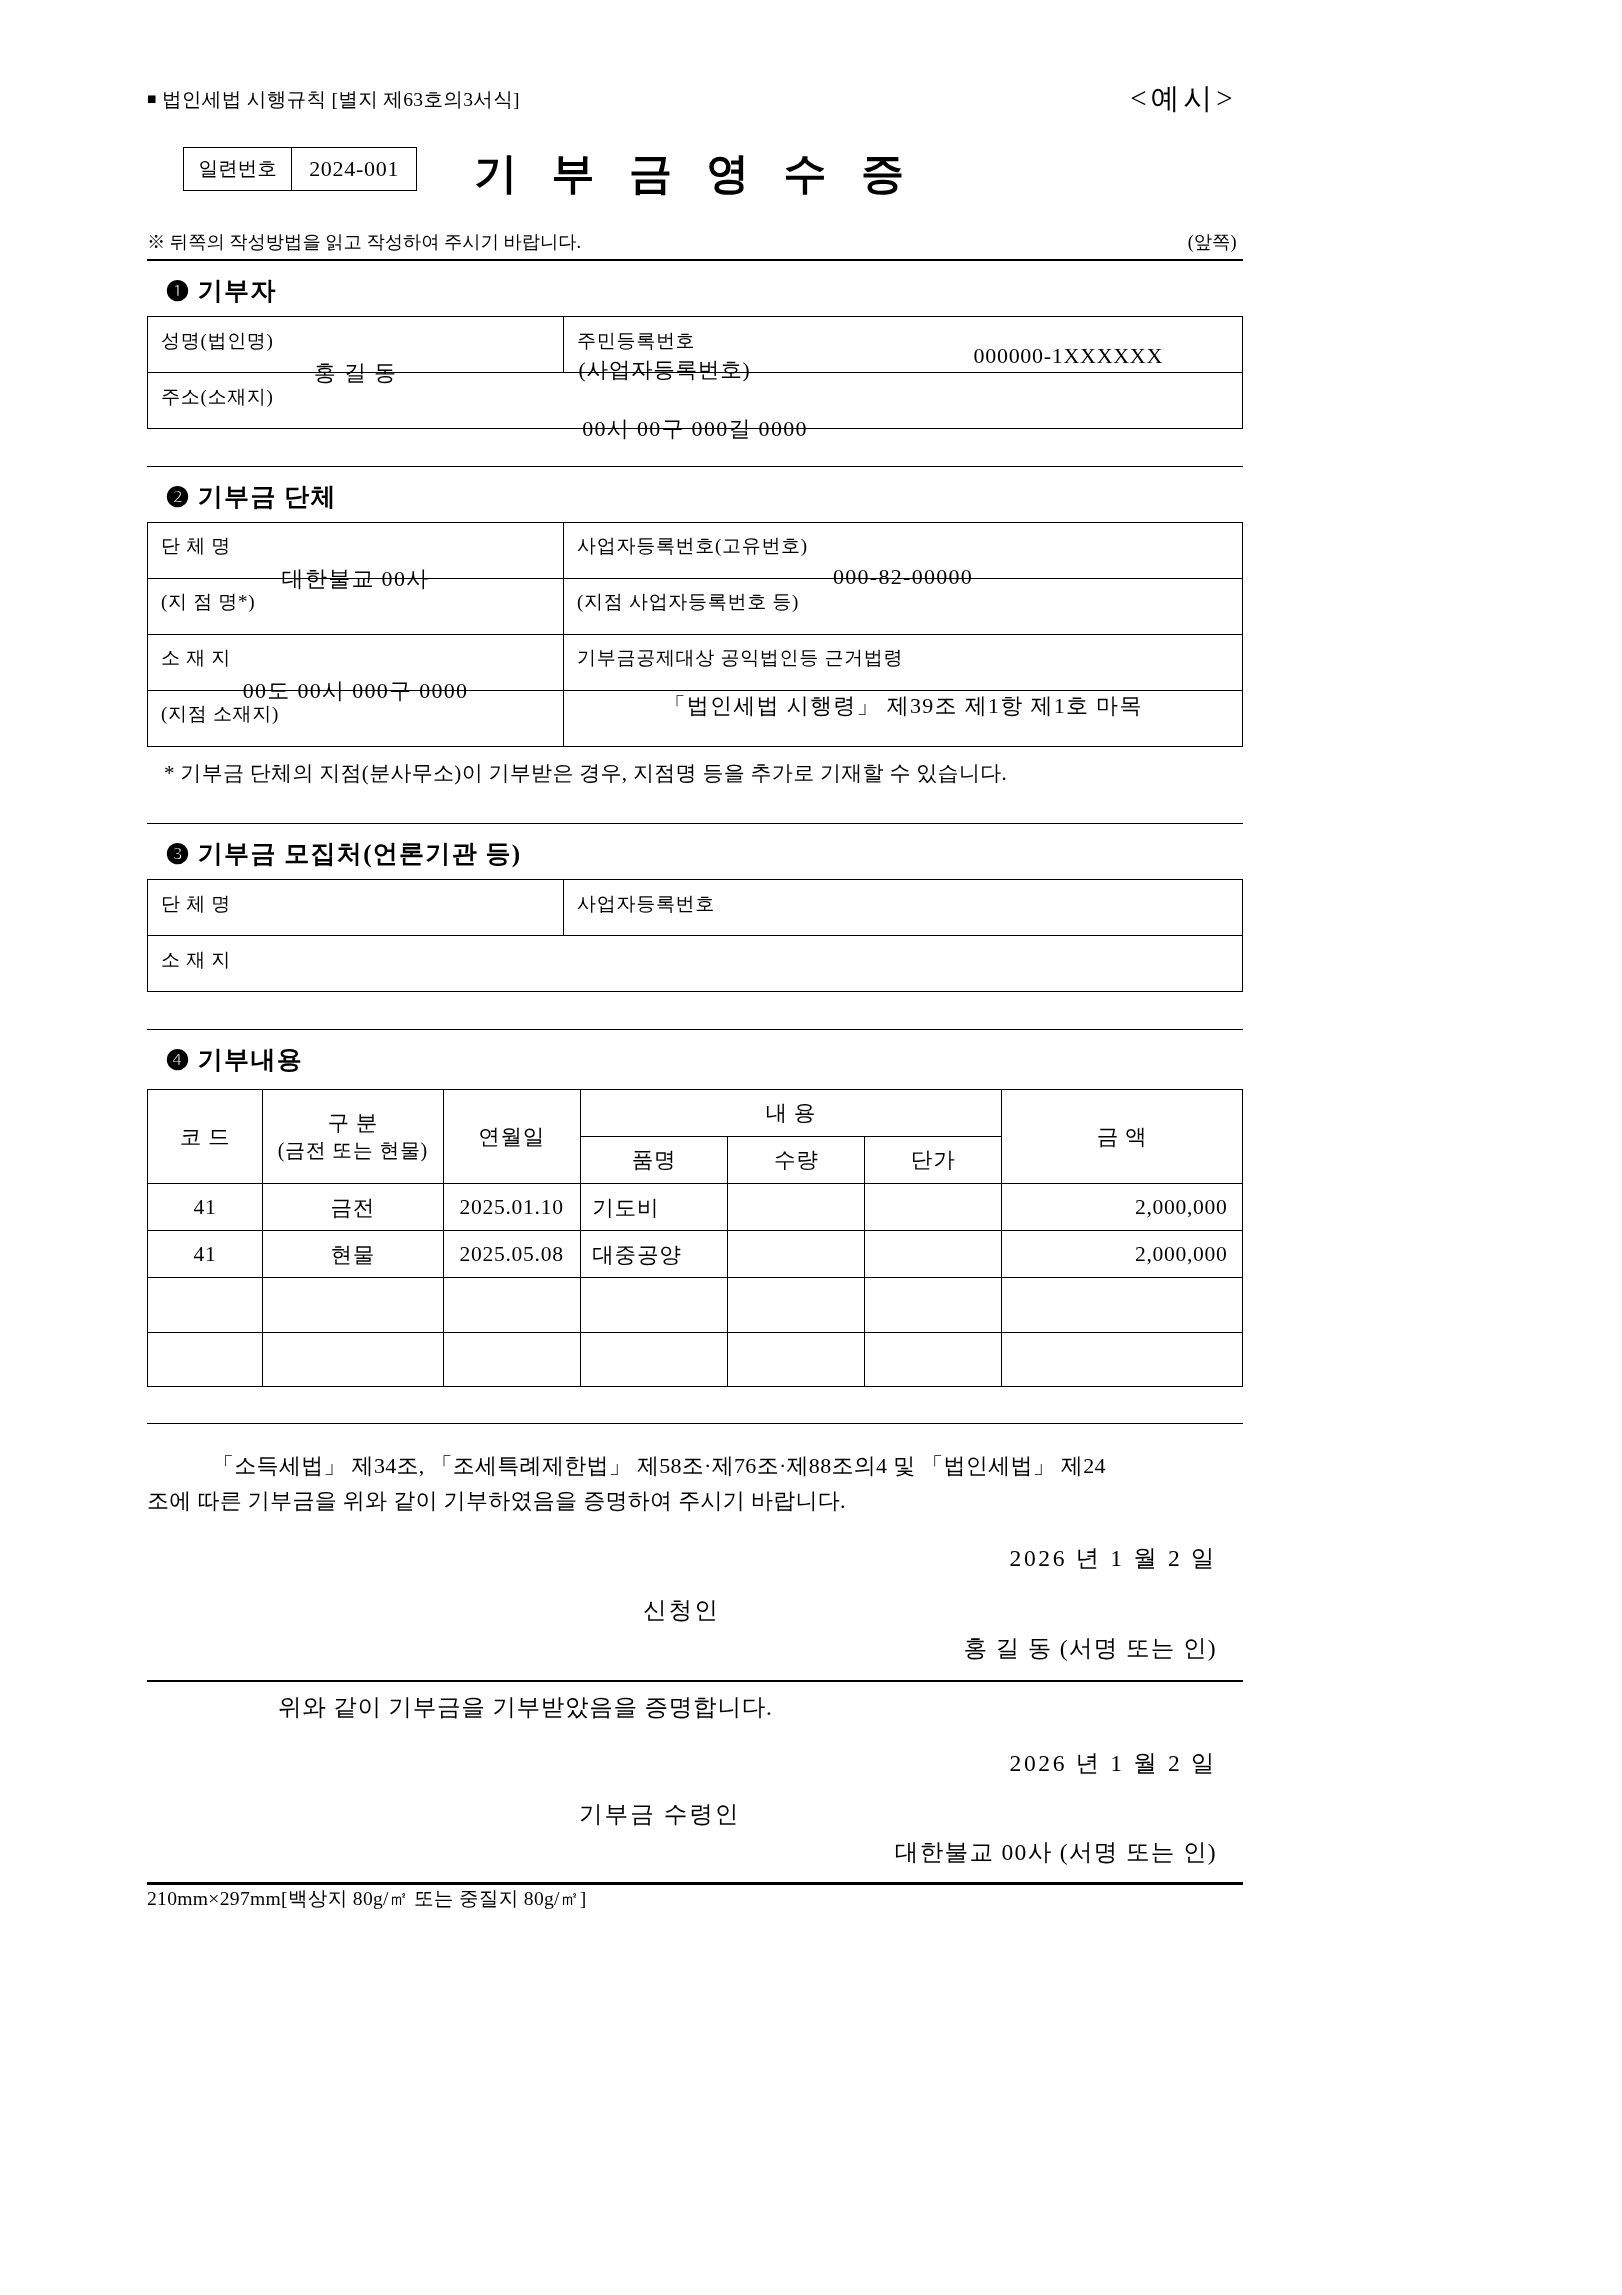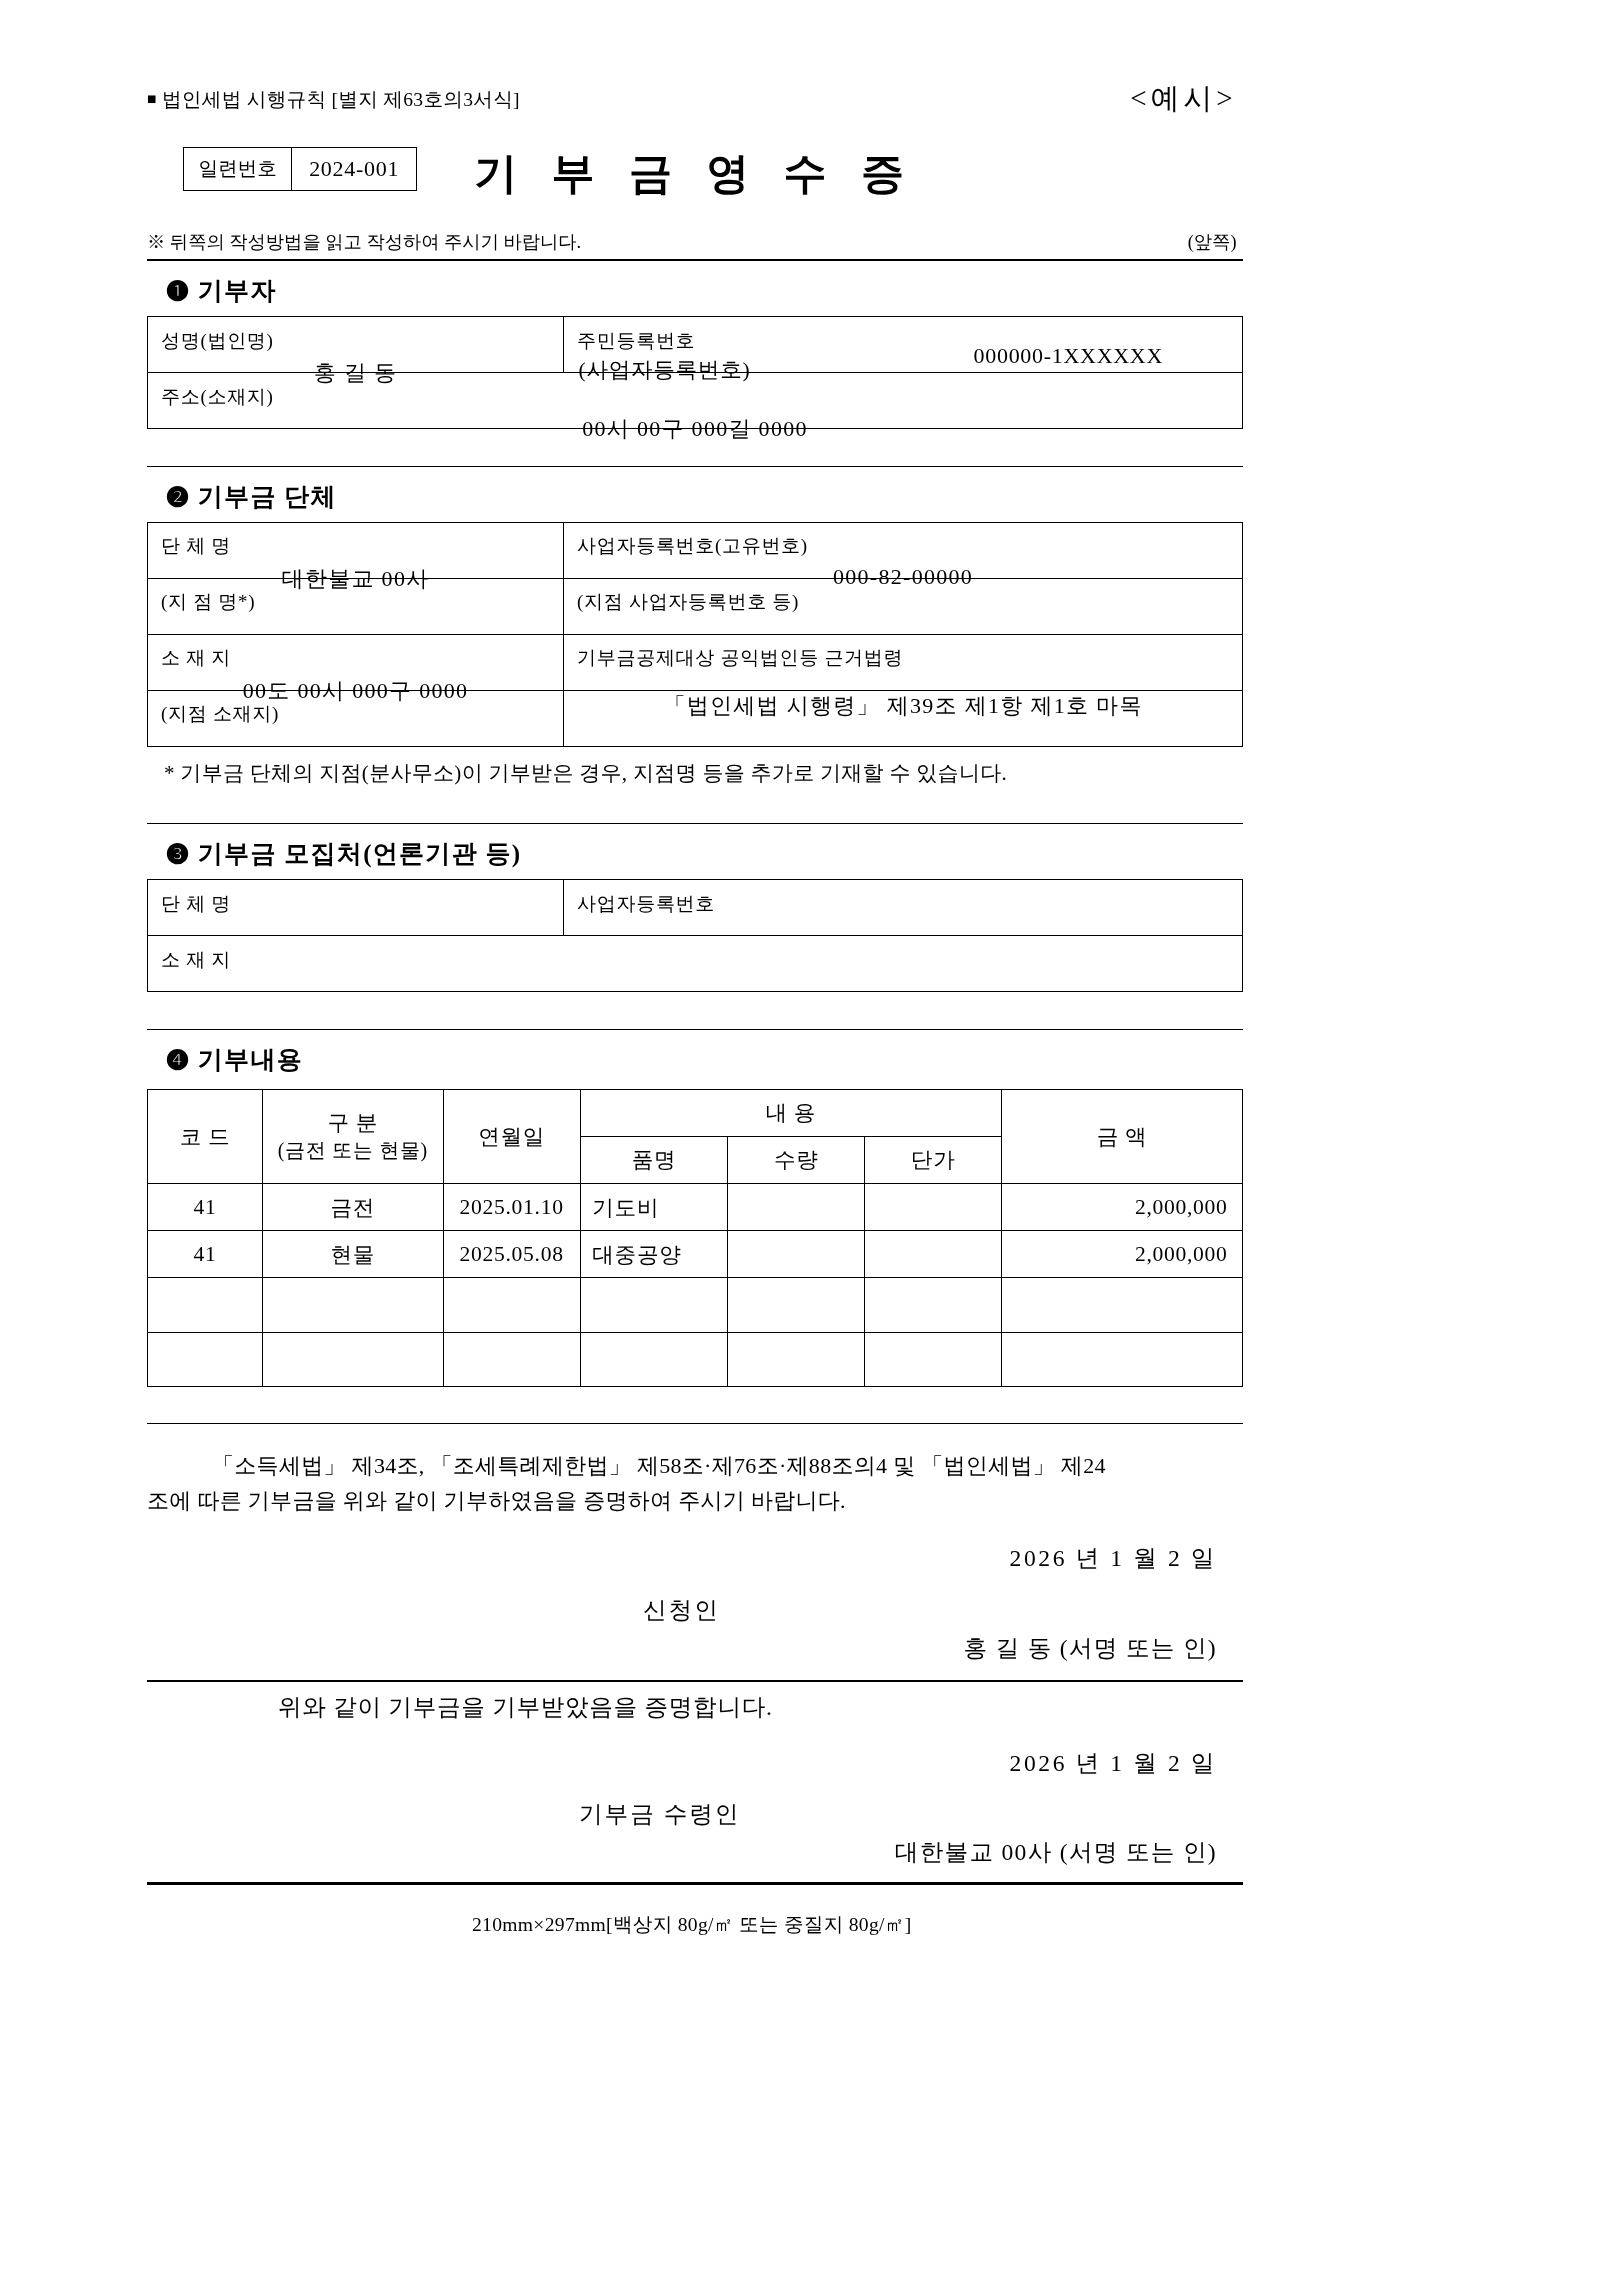--- a/index.html
+++ b/index.html
@@ -265,23 +265,23 @@
   }
   .rule-mid {
     border-top: 2px solid #000;
     margin-top: 14.4px;
   }
   .rule-bottom {
     border-top: 3.3px solid #000;
     margin-top: 11.8px;
   }
   .paper-spec {
-    text-align: center;
+    text-align: left;
     font-size: 19.6px;
-    padding-top: 26px;
+    padding-top: 0;
     padding-right: 6.5px;
     letter-spacing: 0.3px;
   }
 </style>
 </head>
 <body>
 
 <div class="page">
 
   <div class="top-row">

